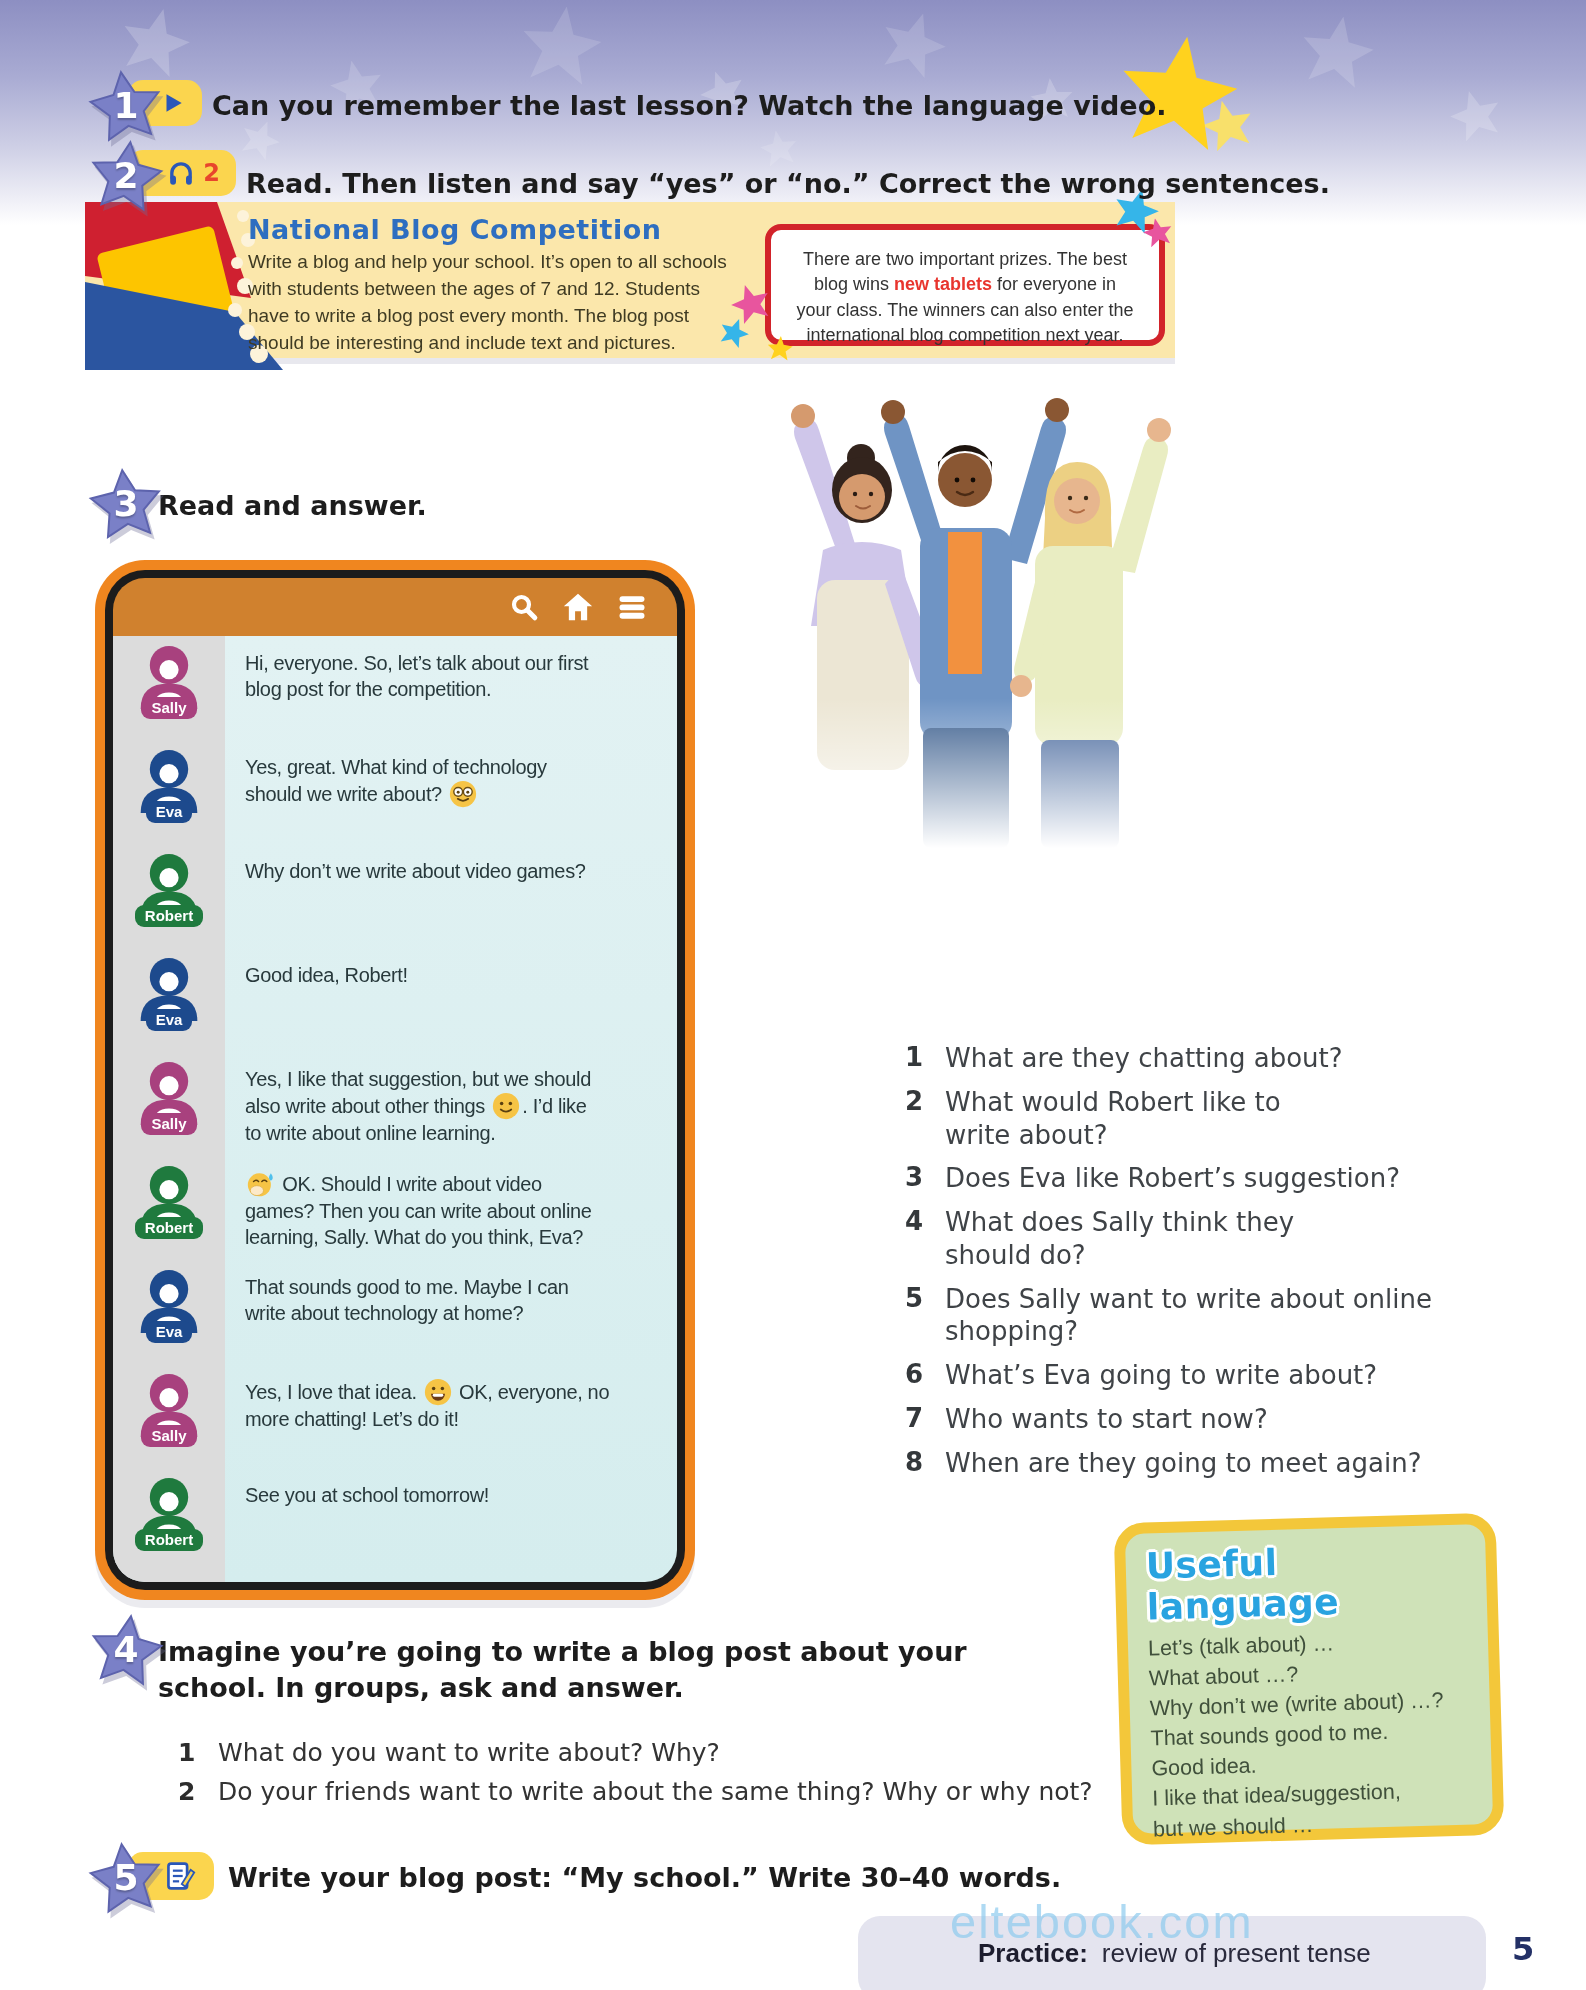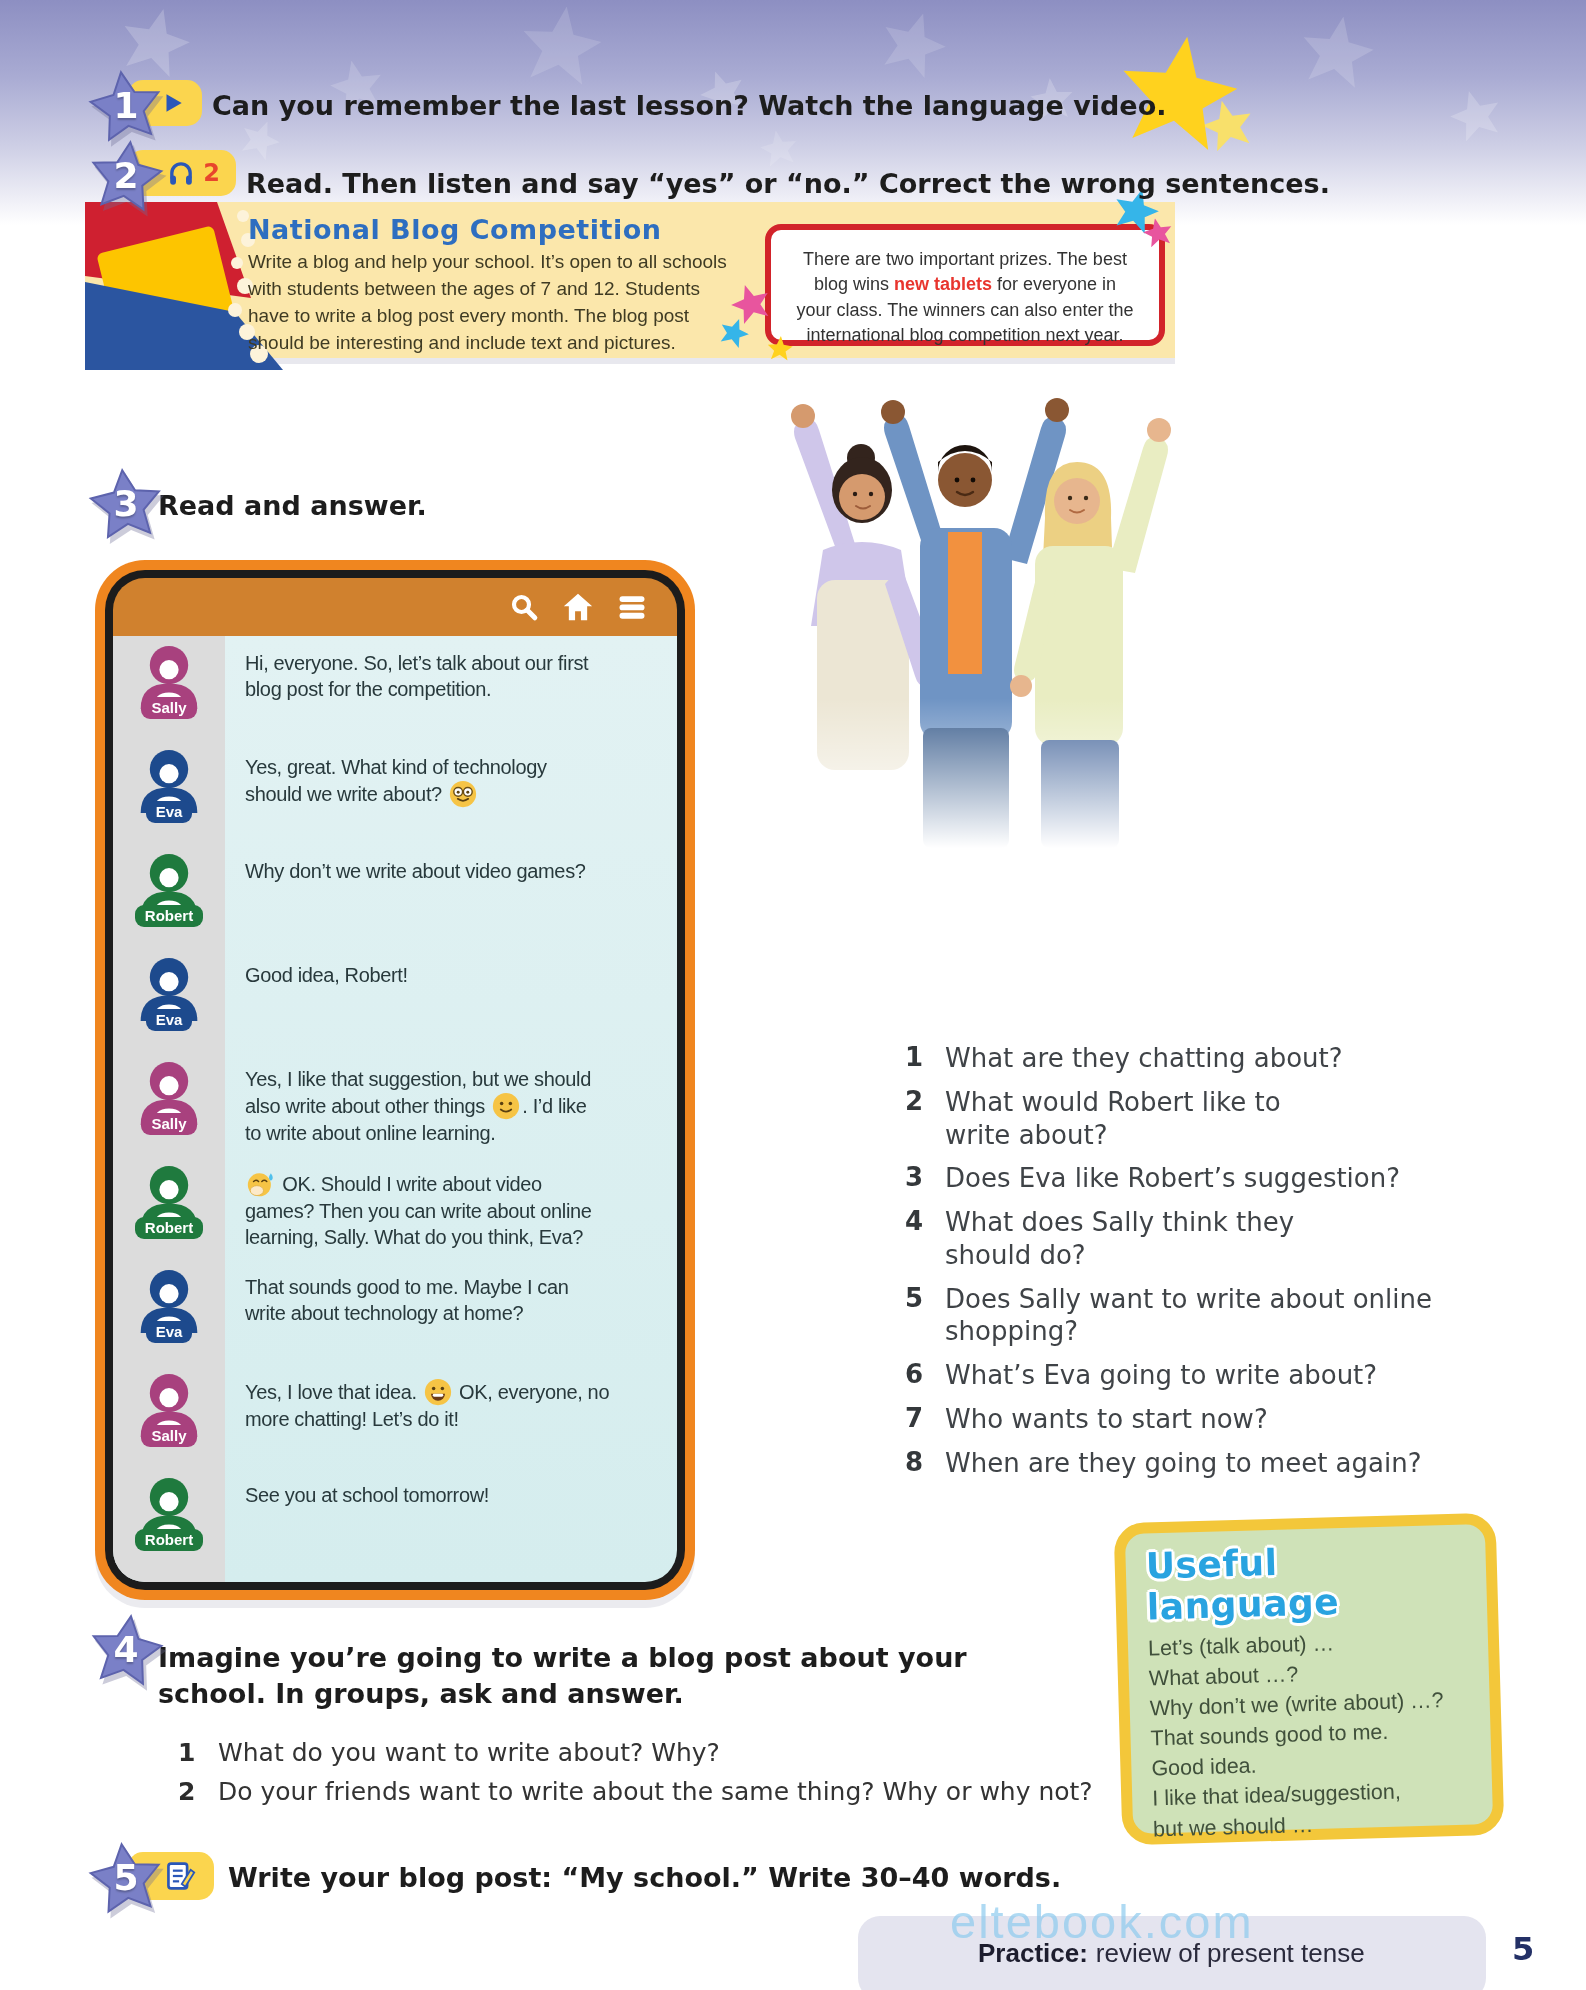--- a/index.html
+++ b/index.html
@@ -65,21 +65,21 @@
   .ul-line{font:400 21.5px "Liberation Sans",sans-serif;color:#40503b;line-height:1.4;}
   
   .ex4-items{position:absolute;left:178px;top:1738px;width:960px;}
   .x-item{display:flex;margin-bottom:10px;}
   .x-num{flex:0 0 40px;font:700 25px "DejaVu Sans",sans-serif;color:#2c2c2c;}
   .x-text{font:400 25px "DejaVu Sans",sans-serif;color:#333;}
   
   .footer-box{position:absolute;left:858px;top:1916px;width:628px;height:84px;background:#e4e4ef;border-radius:22px;
               display:flex;align-items:flex-start;padding:22px 0 0 120px;box-sizing:border-box;
               font:400 26px "Liberation Sans",sans-serif;color:#2a2a3c;z-index:2;}
-  .f-label{font-weight:700;color:#1d1d2e;margin-right:8px;}
+  .f-label{font-weight:700;color:#1d1d2e;margin-right:14px;}
   .page-num{position:absolute;left:1512px;top:1930px;font:700 32px "DejaVu Sans",sans-serif;color:#233066;z-index:4;}
   .watermark{position:absolute;left:950px;top:1894px;font:400 47px "Liberation Sans",sans-serif;
              color:#8ecbee;opacity:.7;letter-spacing:2px;z-index:3;}
 </style>
 </head>
 <body>
 
 <div class="page">
 
   <div class="band"></div>
@@ -444,21 +444,21 @@
         <div class="ul-line">but we should …</div>
       </div>
   </div>
 
   <div class="star-badge" style="left:86px;top:1612px;">
     <svg viewBox="0 0 80 80">
         <path d="M40,4 L50.6,25.4 L74.2,28.9 L57.1,45.6 L61.2,69.1 L40,58 L18.8,69.1 L22.9,45.6 L5.8,28.9 L29.4,25.4 Z" fill="#7a80c7" stroke="#5d63ad" stroke-width="2" transform="rotate(8 40 40)"></path>
       </svg>
     <span class="num">4</span>
   </div>
-  <div class="h-ex" style="left:158px;top:1634px;width:980px;margin-top:6px;">Imagine you’re going to write a blog post about your
+  <div class="h-ex" style="left:158px;top:1634px;width:980px;">Imagine you’re going to write a blog post about your
 school. In groups, ask and answer.</div>
   <div class="ex4-items" id="ex4-items">
   <div class="x-item">
     <span class="x-num">1</span>
     <span class="x-text">What do you want to write about? Why?</span>
   </div>
 
   <div class="x-item">
     <span class="x-num">2</span>
     <span class="x-text">Do your friends want to write about the same thing? Why or why not?</span>

